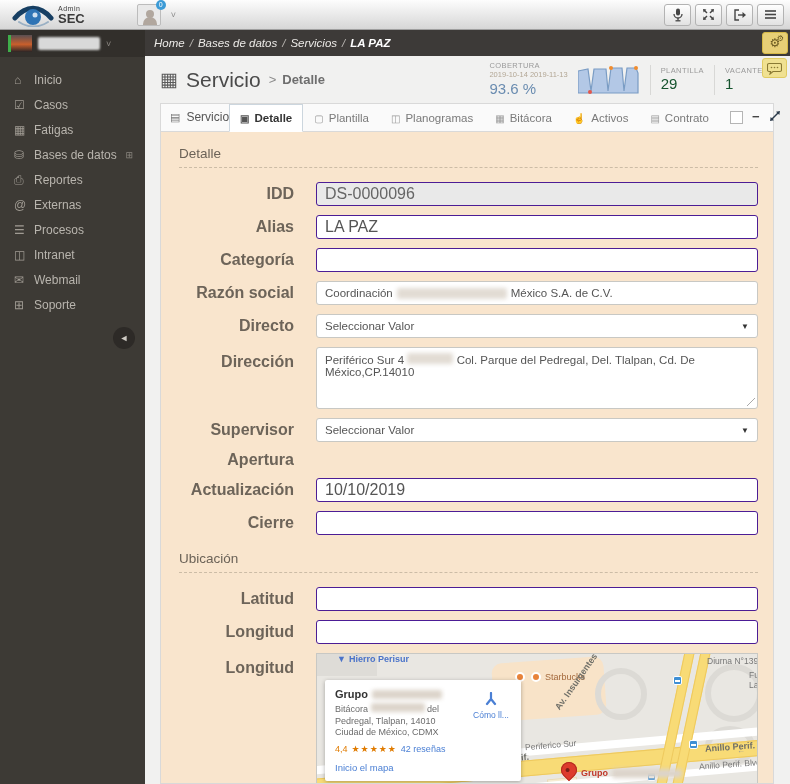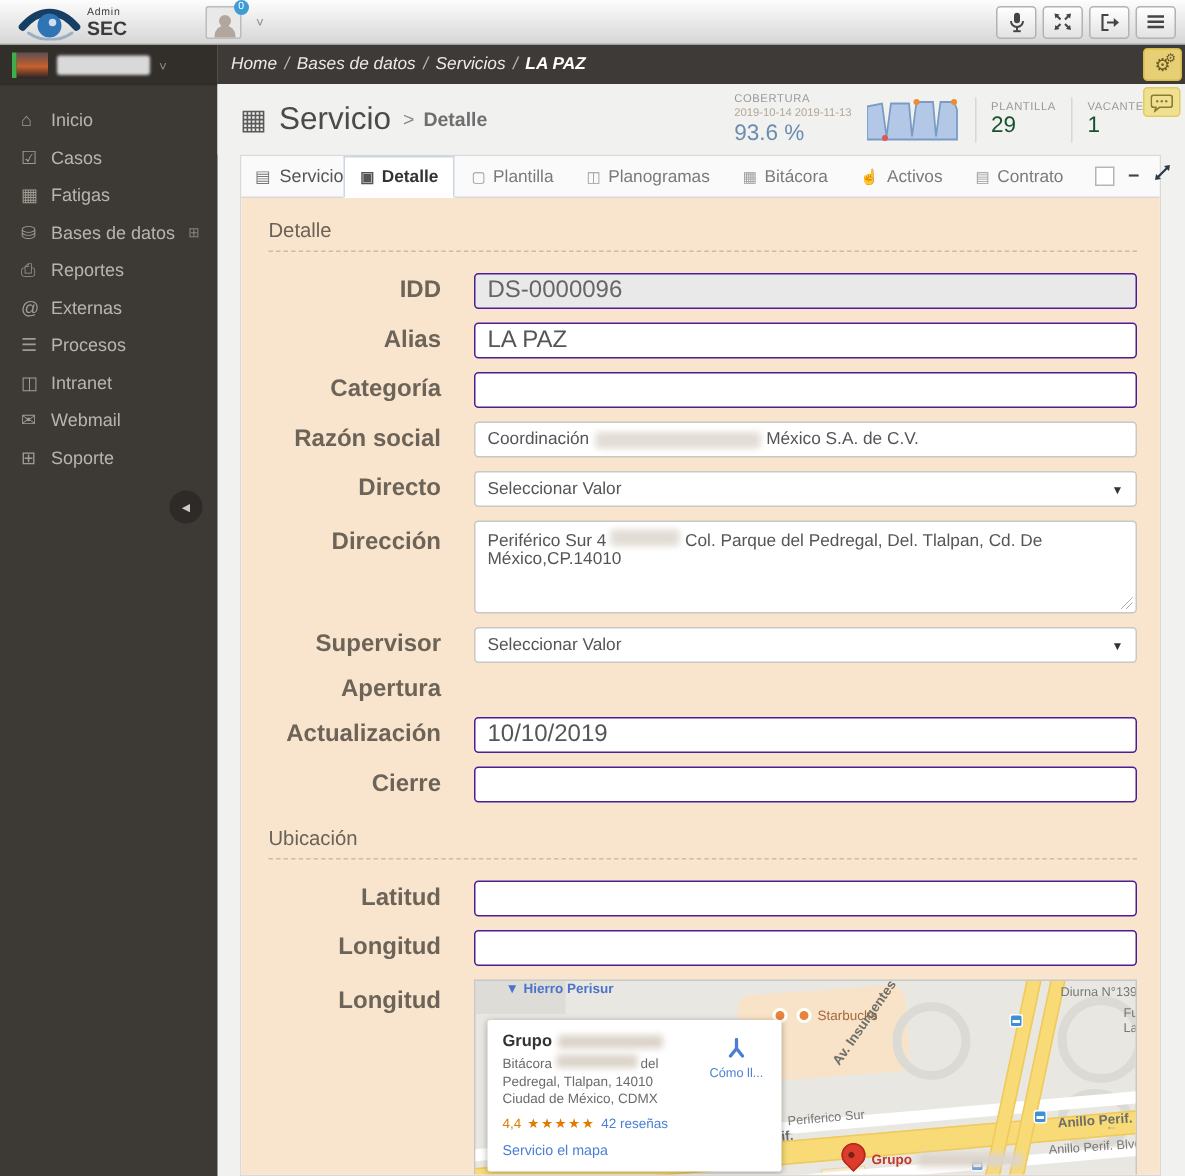--- a/index.html
+++ b/index.html
@@ -495,21 +495,21 @@
                     <div class="mc-addr">
                       <span>Bitácora</span>
                       <span class="redact-inline card" style="width:54px;"></span>
                       <span>del Pedregal, Tlalpan, 14010 Ciudad de México, CDMX</span>
                     </div>
                     <div class="mc-rating">
                       <span class="mc-score">4,4</span>
                       <span class="mc-stars">★★★★★</span>
                       <span class="mc-reviews">42 reseñas</span>
                     </div>
-                    <div class="mc-enlarge">Servicio el mapa</div>
+                    <div class="mc-enlarge">Inicio el mapa</div>
                     <div class="mc-directions">
                       <svg width="16" height="16" viewBox="0 0 16 16">
                         <path d="M8 1 L8 7 M8 7 L4 12 M8 7 L12 12" fill="none" stroke="#4a7fd4" stroke-width="2.2" stroke-linecap="round"></path>
                       </svg>
                       <span>Cómo ll...</span>
                     </div>
                   </div>
                 </div>
               </div>
             </div>

